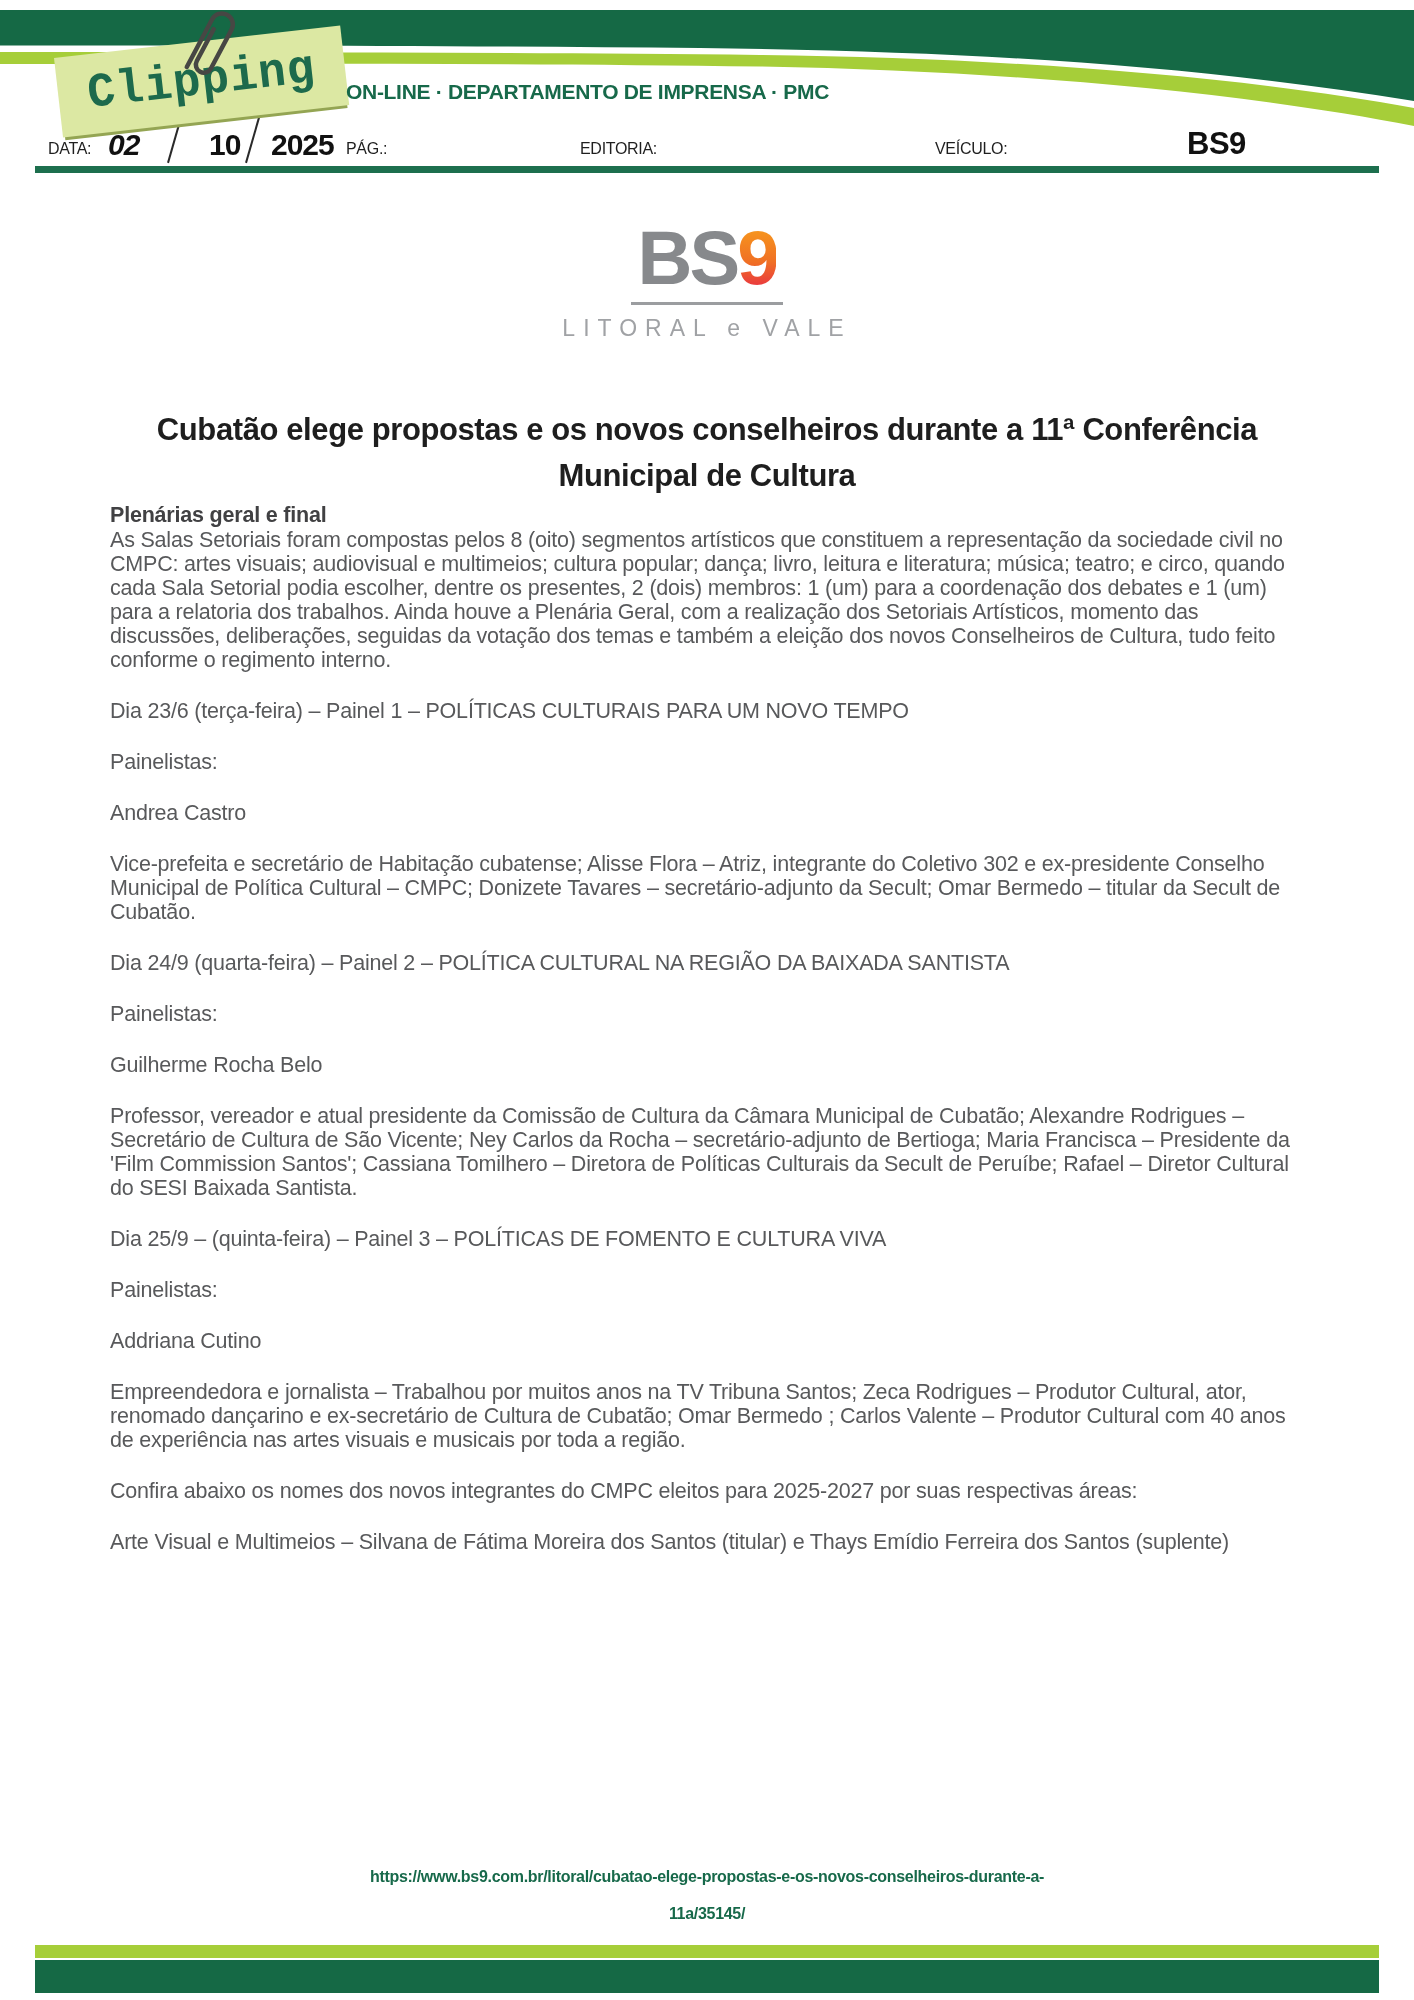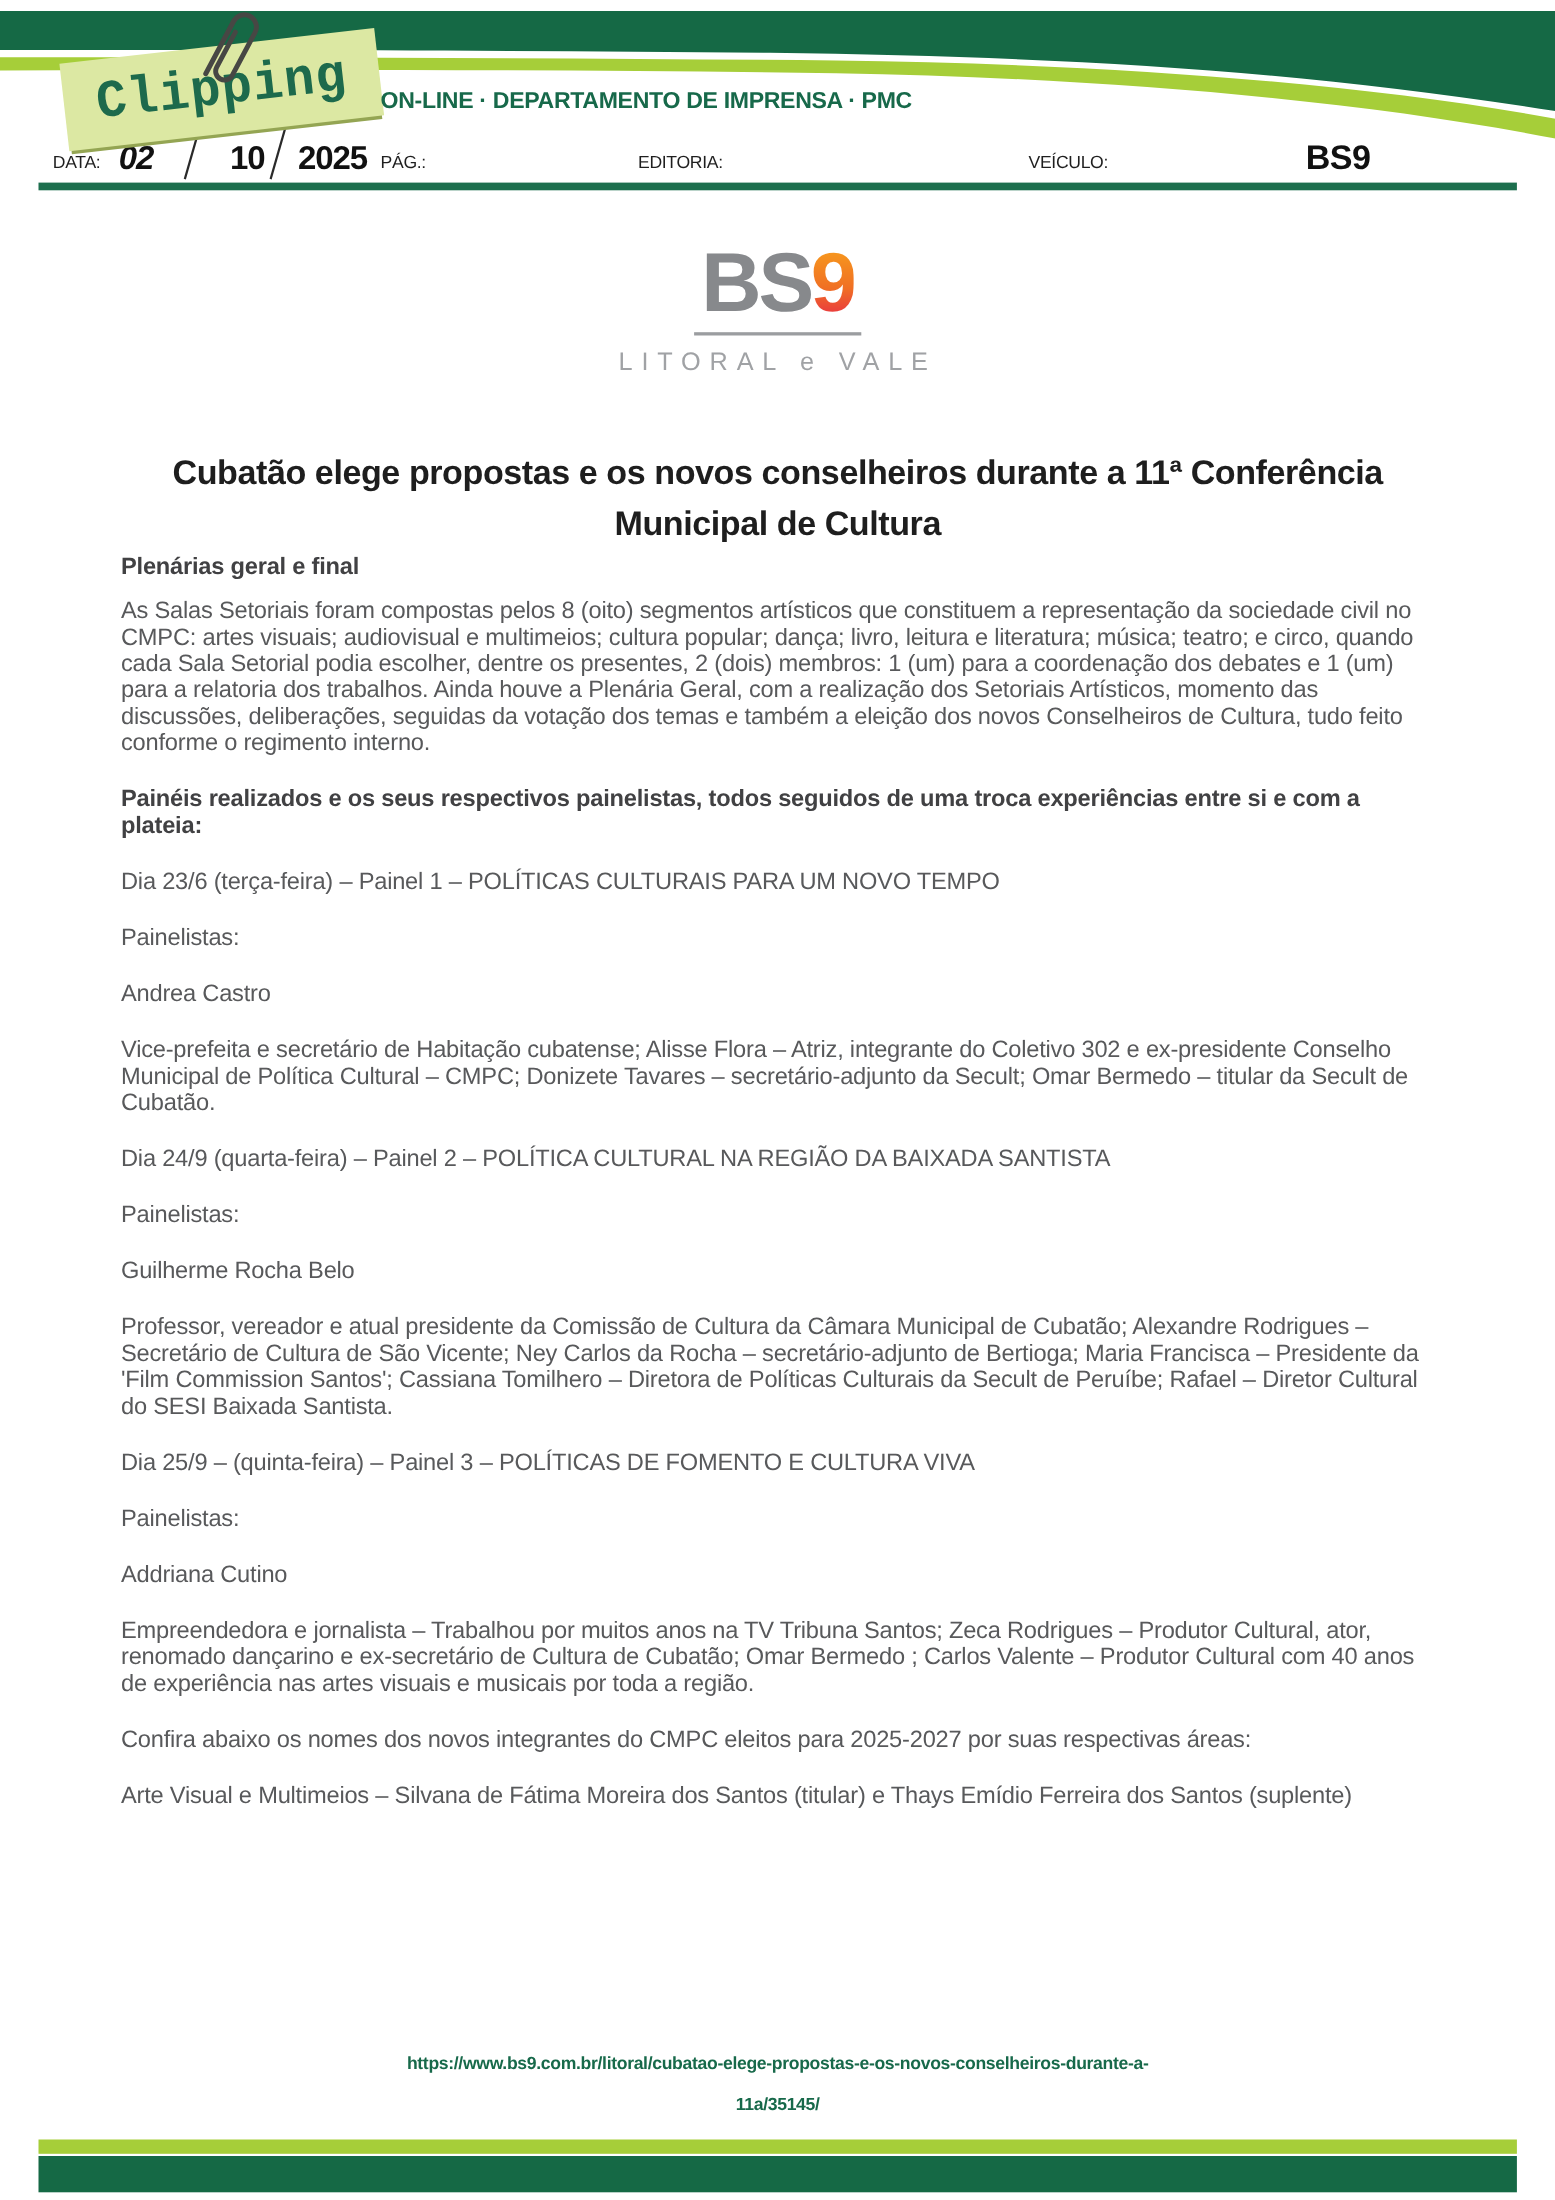--- a/index.html
+++ b/index.html
@@ -62,21 +62,21 @@
     position:absolute;left:107px;right:107px;top:386px;
     text-align:center;font-size:31px;font-weight:bold;color:#1e1e1e;
     line-height:46px;letter-spacing:-0.4px;
   }
   .article-body{
     position:absolute;left:110px;right:104px;top:503px;
     font-size:21.5px;line-height:24px;color:#58595b;letter-spacing:-0.2px;
   }
   .blk{margin:0 0 27px 0;}
   .blk.heading{font-weight:bold;color:#414143;}
-  .blk.heading-attached{font-weight:bold;color:#414143;margin-bottom:16px;}
+  .blk.heading-attached{font-weight:bold;color:#414143;margin-bottom:1px;}
   
   .footer-url{
     position:absolute;left:110px;right:110px;top:1858px;
     text-align:center;font-size:16px;font-weight:bold;color:#17694a;
     line-height:37px;letter-spacing:-0.3px;
   }
   .bar-light{position:absolute;left:35px;right:35px;top:1945px;height:13px;background:#a6ce39;}
   .bar-dark{position:absolute;left:35px;right:35px;top:1960px;height:33px;background:#156945;}
 </style>
 </head>
@@ -116,21 +116,20 @@
   <div class="logo-wrap">
     <div class="logo-text"><span class="logo-bs">BS</span><span class="logo-9">9</span></div>
     <div class="logo-underline"></div>
     <div class="logo-subtitle">LITORAL e VALE</div>
   </div>
 
   <h1 class="article-title">Cubatão elege propostas e os novos conselheiros durante a 11ª Conferência Municipal de Cultura</h1>
   <div class="article-body" id="article-body">
       <p class="blk heading-attached">Plenárias geral e final</p>
       <p class="blk para">As Salas Setoriais foram compostas pelos 8 (oito) segmentos artísticos que constituem a representação da sociedade civil no CMPC: artes visuais; audiovisual e multimeios; cultura popular; dança; livro, leitura e literatura; música; teatro; e circo, quando cada Sala Setorial podia escolher, dentre os presentes, 2 (dois) membros: 1 (um) para a coordenação dos debates e 1 (um) para a relatoria dos trabalhos. Ainda houve a Plenária Geral, com a realização dos Setoriais Artísticos, momento das discussões, deliberações, seguidas da votação dos temas e também a eleição dos novos Conselheiros de Cultura, tudo feito conforme o regimento interno.</p>
-      <p class="blk heading">Painéis realizados e os seus respectivos painelistas, todos seguidos de uma troca experiências entre si e com a plateia:</p>
       <p class="blk para">Dia 23/6 (terça-feira)  – Painel 1 – POLÍTICAS CULTURAIS PARA UM NOVO TEMPO</p>
       <p class="blk para">Painelistas:</p>
       <p class="blk para">Andrea Castro</p>
       <p class="blk para">Vice-prefeita e secretário de Habitação cubatense; Alisse Flora – Atriz, integrante do Coletivo 302 e ex-presidente Conselho Municipal de Política Cultural – CMPC; Donizete Tavares – secretário-adjunto da Secult; Omar Bermedo – titular da Secult de Cubatão.</p>
       <p class="blk para">Dia 24/9 (quarta-feira) – Painel 2 – POLÍTICA CULTURAL NA REGIÃO DA BAIXADA SANTISTA</p>
       <p class="blk para">Painelistas:</p>
       <p class="blk para">Guilherme Rocha Belo</p>
       <p class="blk para">Professor, vereador e atual presidente da Comissão de Cultura da Câmara Municipal de Cubatão; Alexandre Rodrigues – Secretário de Cultura de São Vicente; Ney Carlos da Rocha – secretário-adjunto de Bertioga; Maria Francisca – Presidente da 'Film Commission Santos'; Cassiana Tomilhero – Diretora de Políticas Culturais da Secult de Peruíbe; Rafael – Diretor Cultural do SESI Baixada Santista.</p>
       <p class="blk para">Dia 25/9 – (quinta-feira) – Painel 3 – POLÍTICAS DE FOMENTO E CULTURA VIVA</p>
       <p class="blk para">Painelistas:</p>

